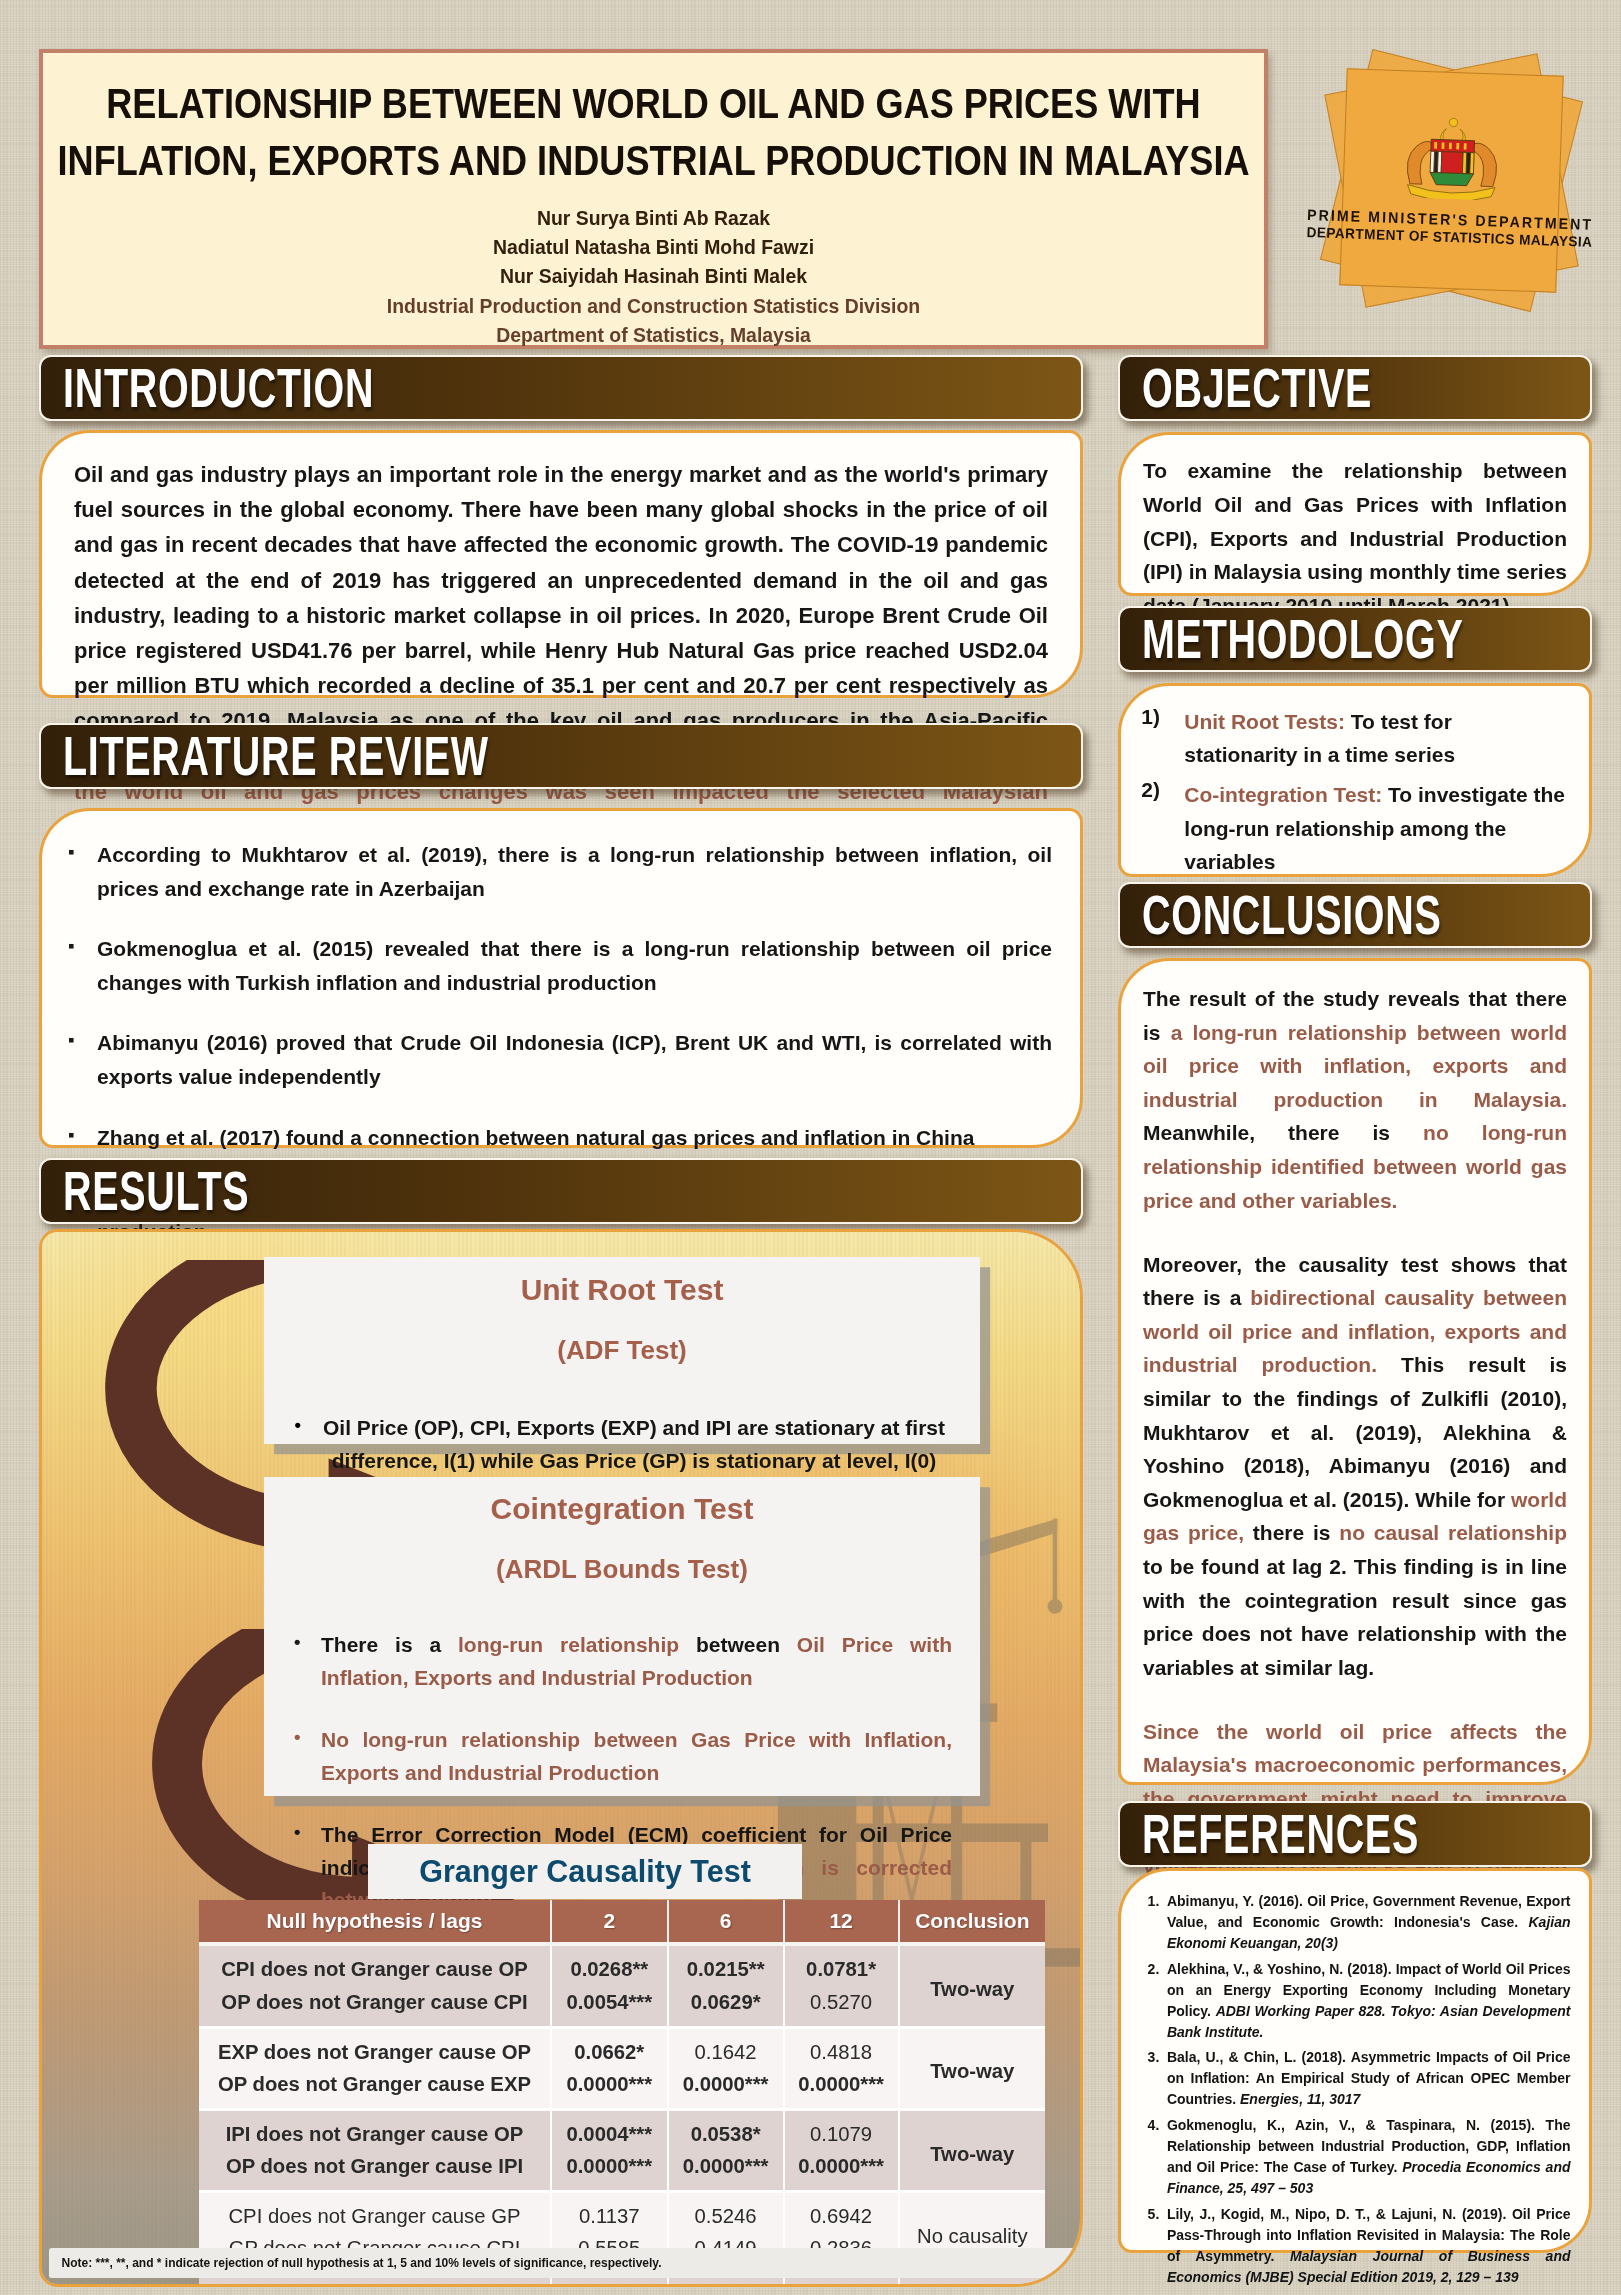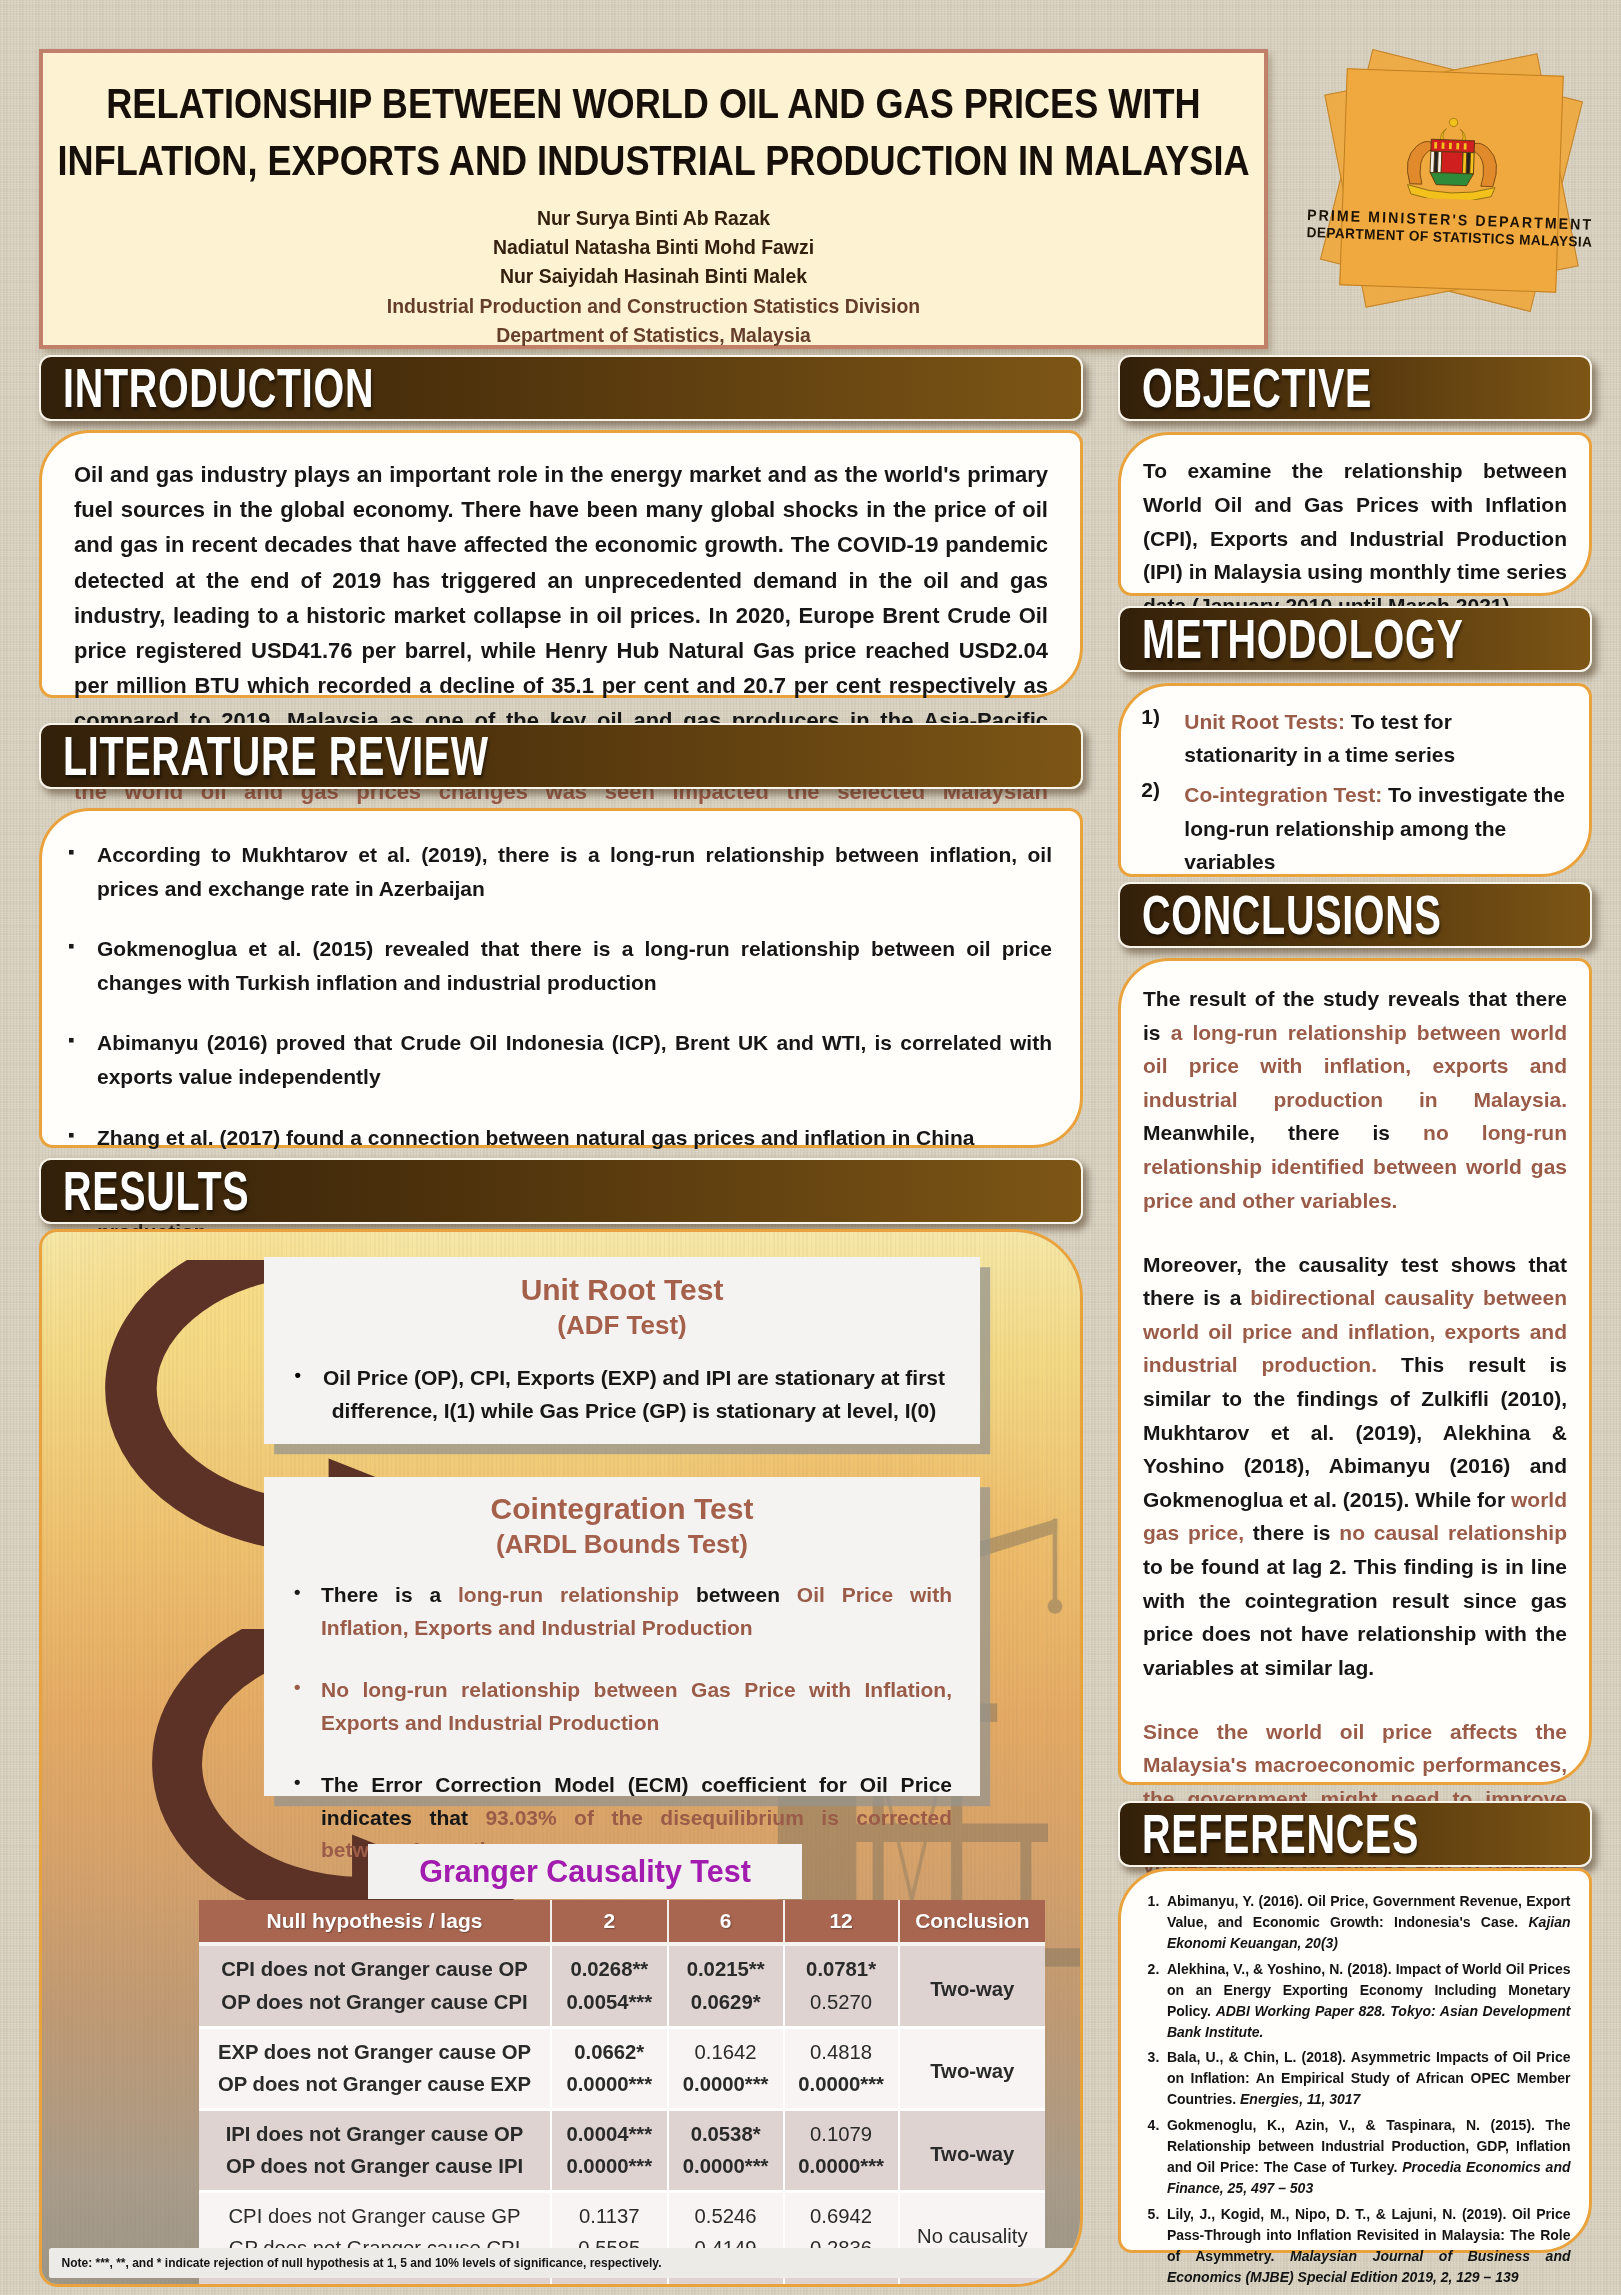--- a/index.html
+++ b/index.html
@@ -68,35 +68,35 @@
   }
   .photo { position:absolute; inset:0;
     background:
       radial-gradient(287px 194px at 18% 6%, rgba(250,215,120,.55), rgba(0,0,0,0) 70%),
       radial-gradient(324px 231px at 78% 30%, rgba(235,150,70,.35), rgba(0,0,0,0) 72%),
       linear-gradient(180deg,#f6e8a8 0%,#f3d985 12%,#eec06e 30%,#e4aa64 46%,#d6a26b 60%,#c09a74 74%,#a99c8a 90%,#9d9787 100%);
   }
   .photo-tex { position:absolute; inset:0; background:repeating-linear-gradient(90deg, rgba(130,110,80,.06) 0 1.8px, rgba(0,0,0,0) 1.8px 4.2px); }
   .wbox {
     position:absolute; background:#f4f3f1; box-shadow:10.2px 10.2px 0 rgba(150,148,143,.75);
-    display:flex; flex-direction:column; align-items:center;
+    display:flex; flex-direction:column; align-items:center;gap:25px;
   }
   .wbox-title { color:#a5604c; font-weight:bold; font-size:30px; line-height:1.25; }
   .wbox-sub { color:#a5604c; font-weight:bold; font-size:26px; line-height:1.25; }
   .coin-bullets { width:100%; padding:0 28px 0 30px; }
   .coin-bullets .cb { display:flex; margin-bottom:30px; }
   .cb .dot { width:27px; flex:0 0 27px; font-size:18.5px; font-weight:bold; color:#1a1a1a; padding-top:1.8px; }
   .cb.browndot .dot { color:#9a5b48; }
   .cb .ctext { font-weight:bold; font-size:21px; line-height:1.55; text-align:justify; color:#161616; }
   
   .gtitle {
     position:absolute; background:#f2f1ef; display:flex; align-items:center; justify-content:center;
     box-shadow:6.5px 6.5px 0 rgba(150,148,143,.0);
   }
-  .gtitle span { color:#a21caf; font-weight:bold; font-size:30.5px; }
+  .gtitle span { color:#0c4a6e; font-weight:bold; font-size:30.5px; }
   table.granger { position:absolute; border-collapse:collapse; table-layout:fixed; background:#f7f4f3; }
   table.granger th {
     background:#a86550; color:#ffffff; font-weight:bold; font-size:21px;
     padding:9.2px 3.7px; border-left:2.8px solid #f3efec; border-bottom:4.6px solid #f6f3f0;
     text-shadow:0.9px 0.9px 1.4px rgba(0,0,0,.3);
   }
   table.granger th:first-child { border-left:none; }
   table.granger td {
     font-size:20.3px; color:#2a2a2a; text-align:center; padding:4.6px 2.8px;
     border-left:2.8px solid #ffffff;

